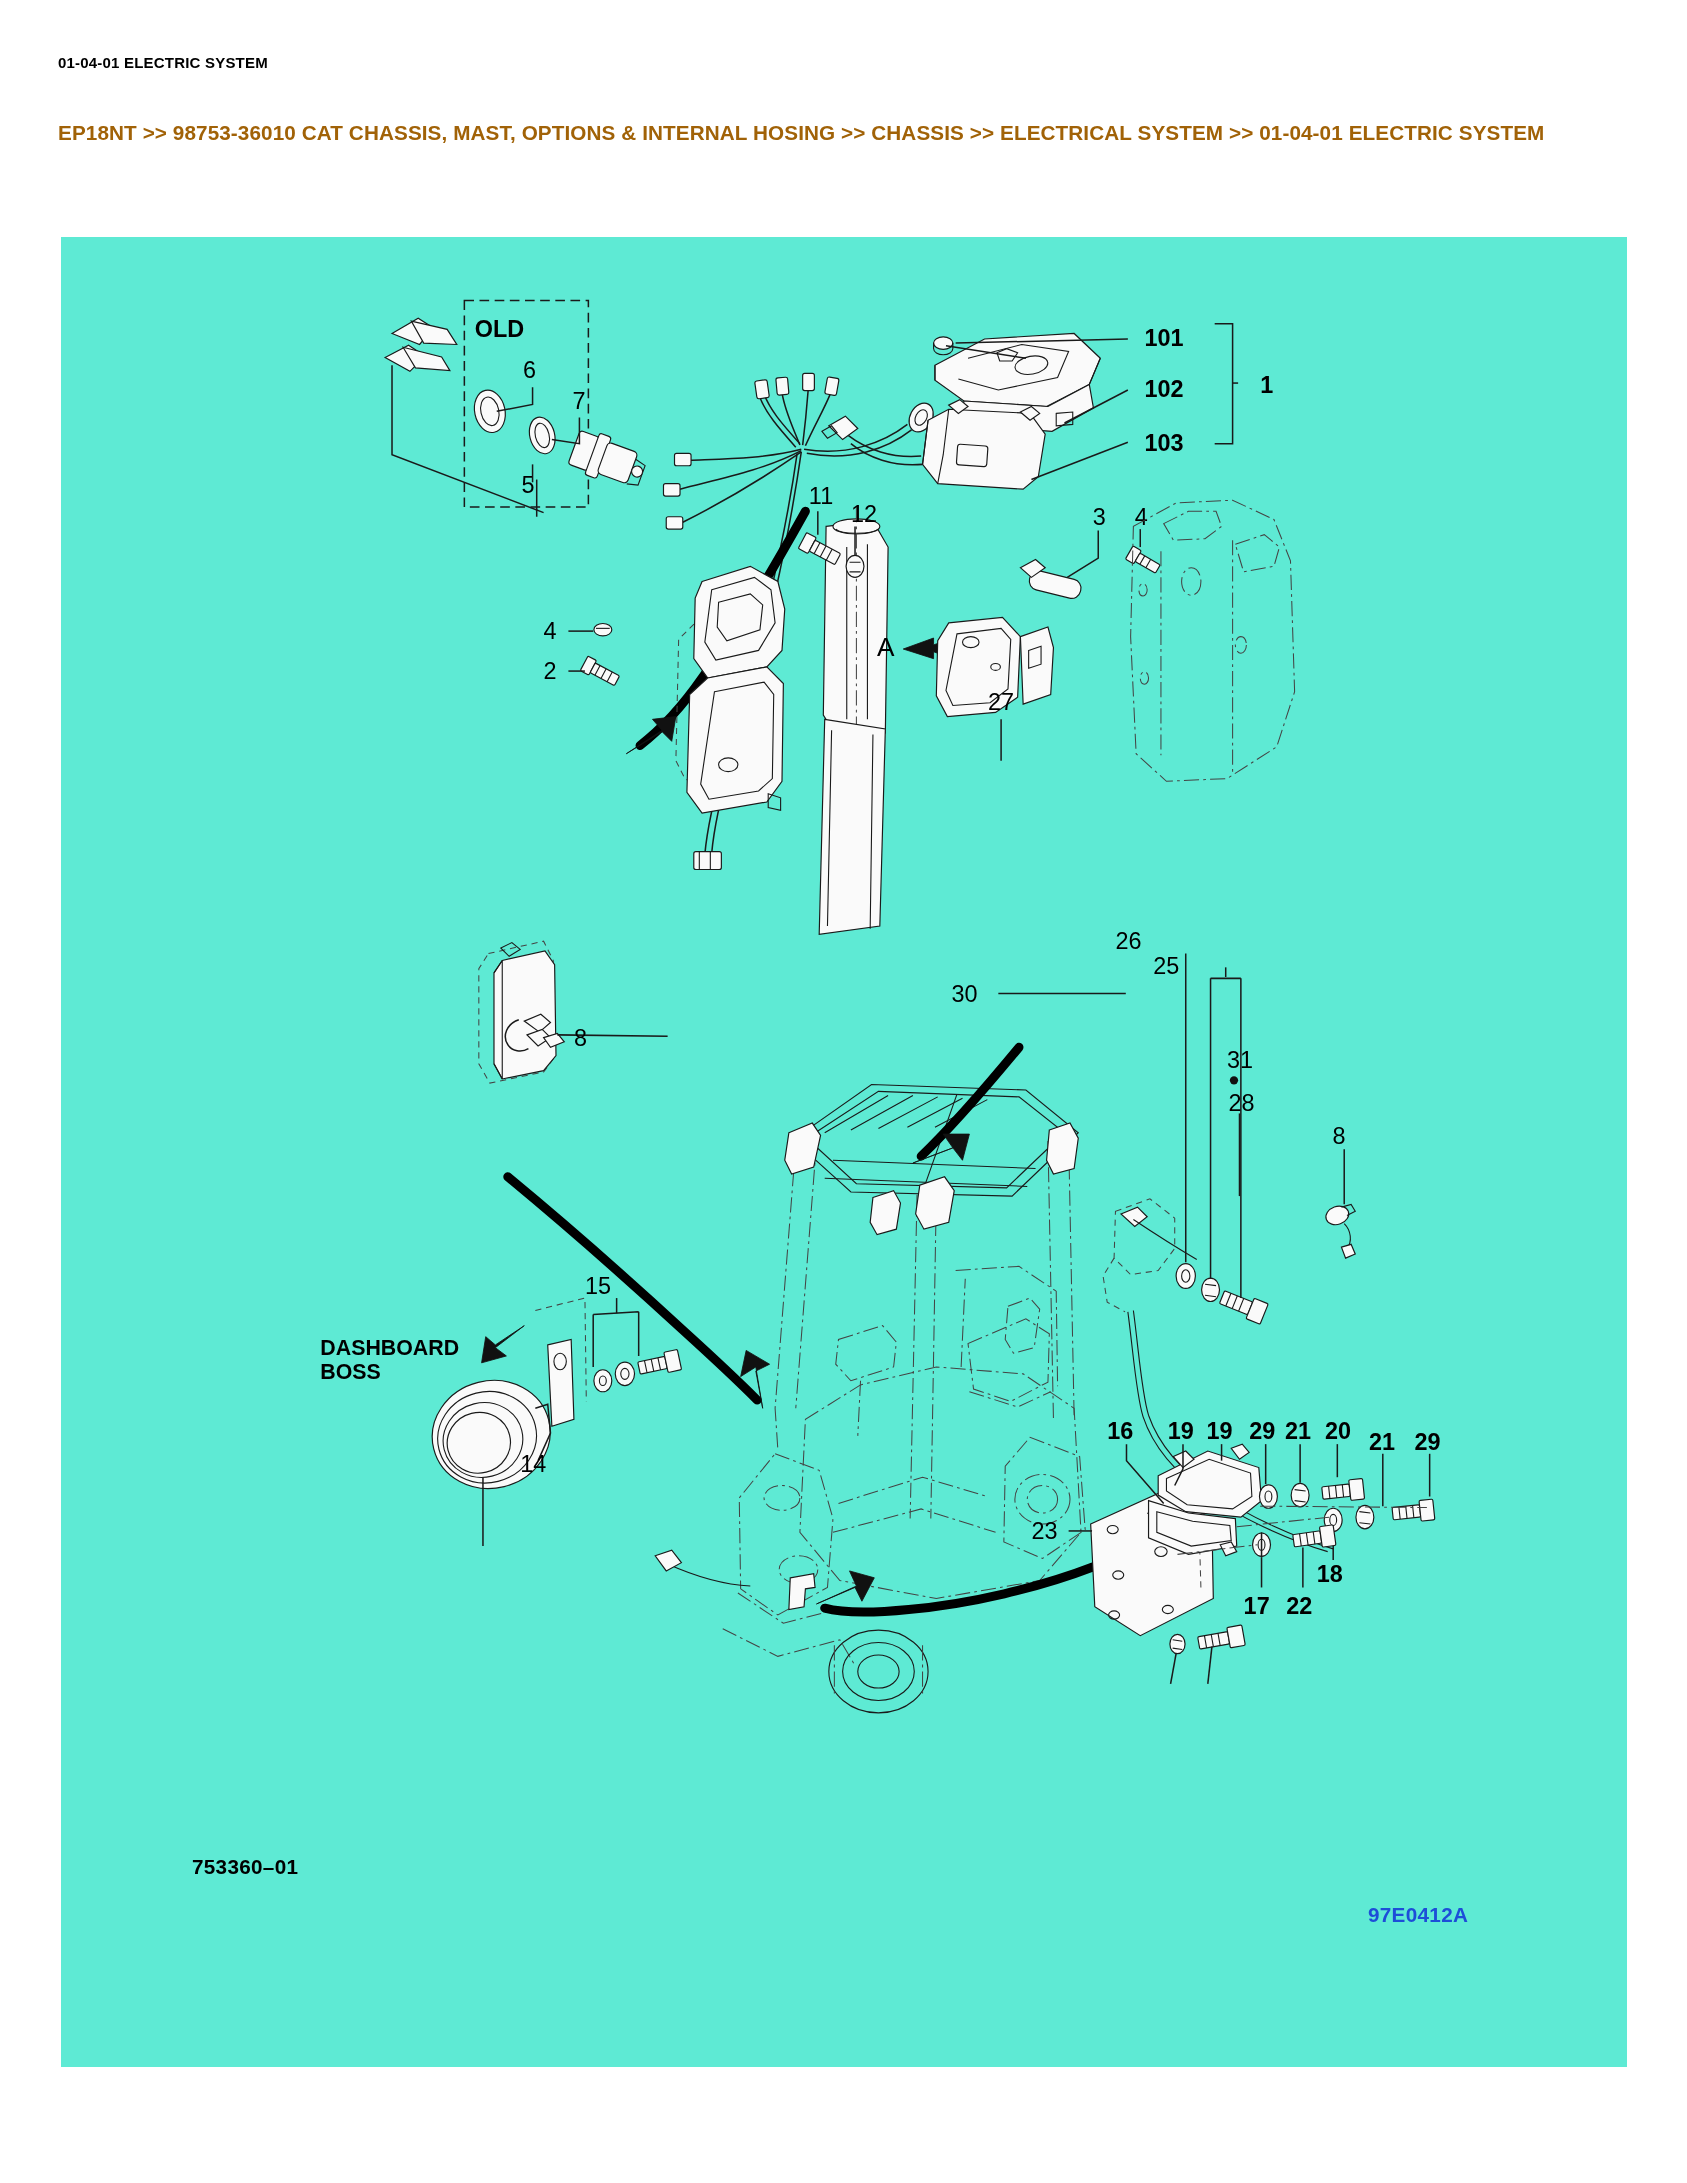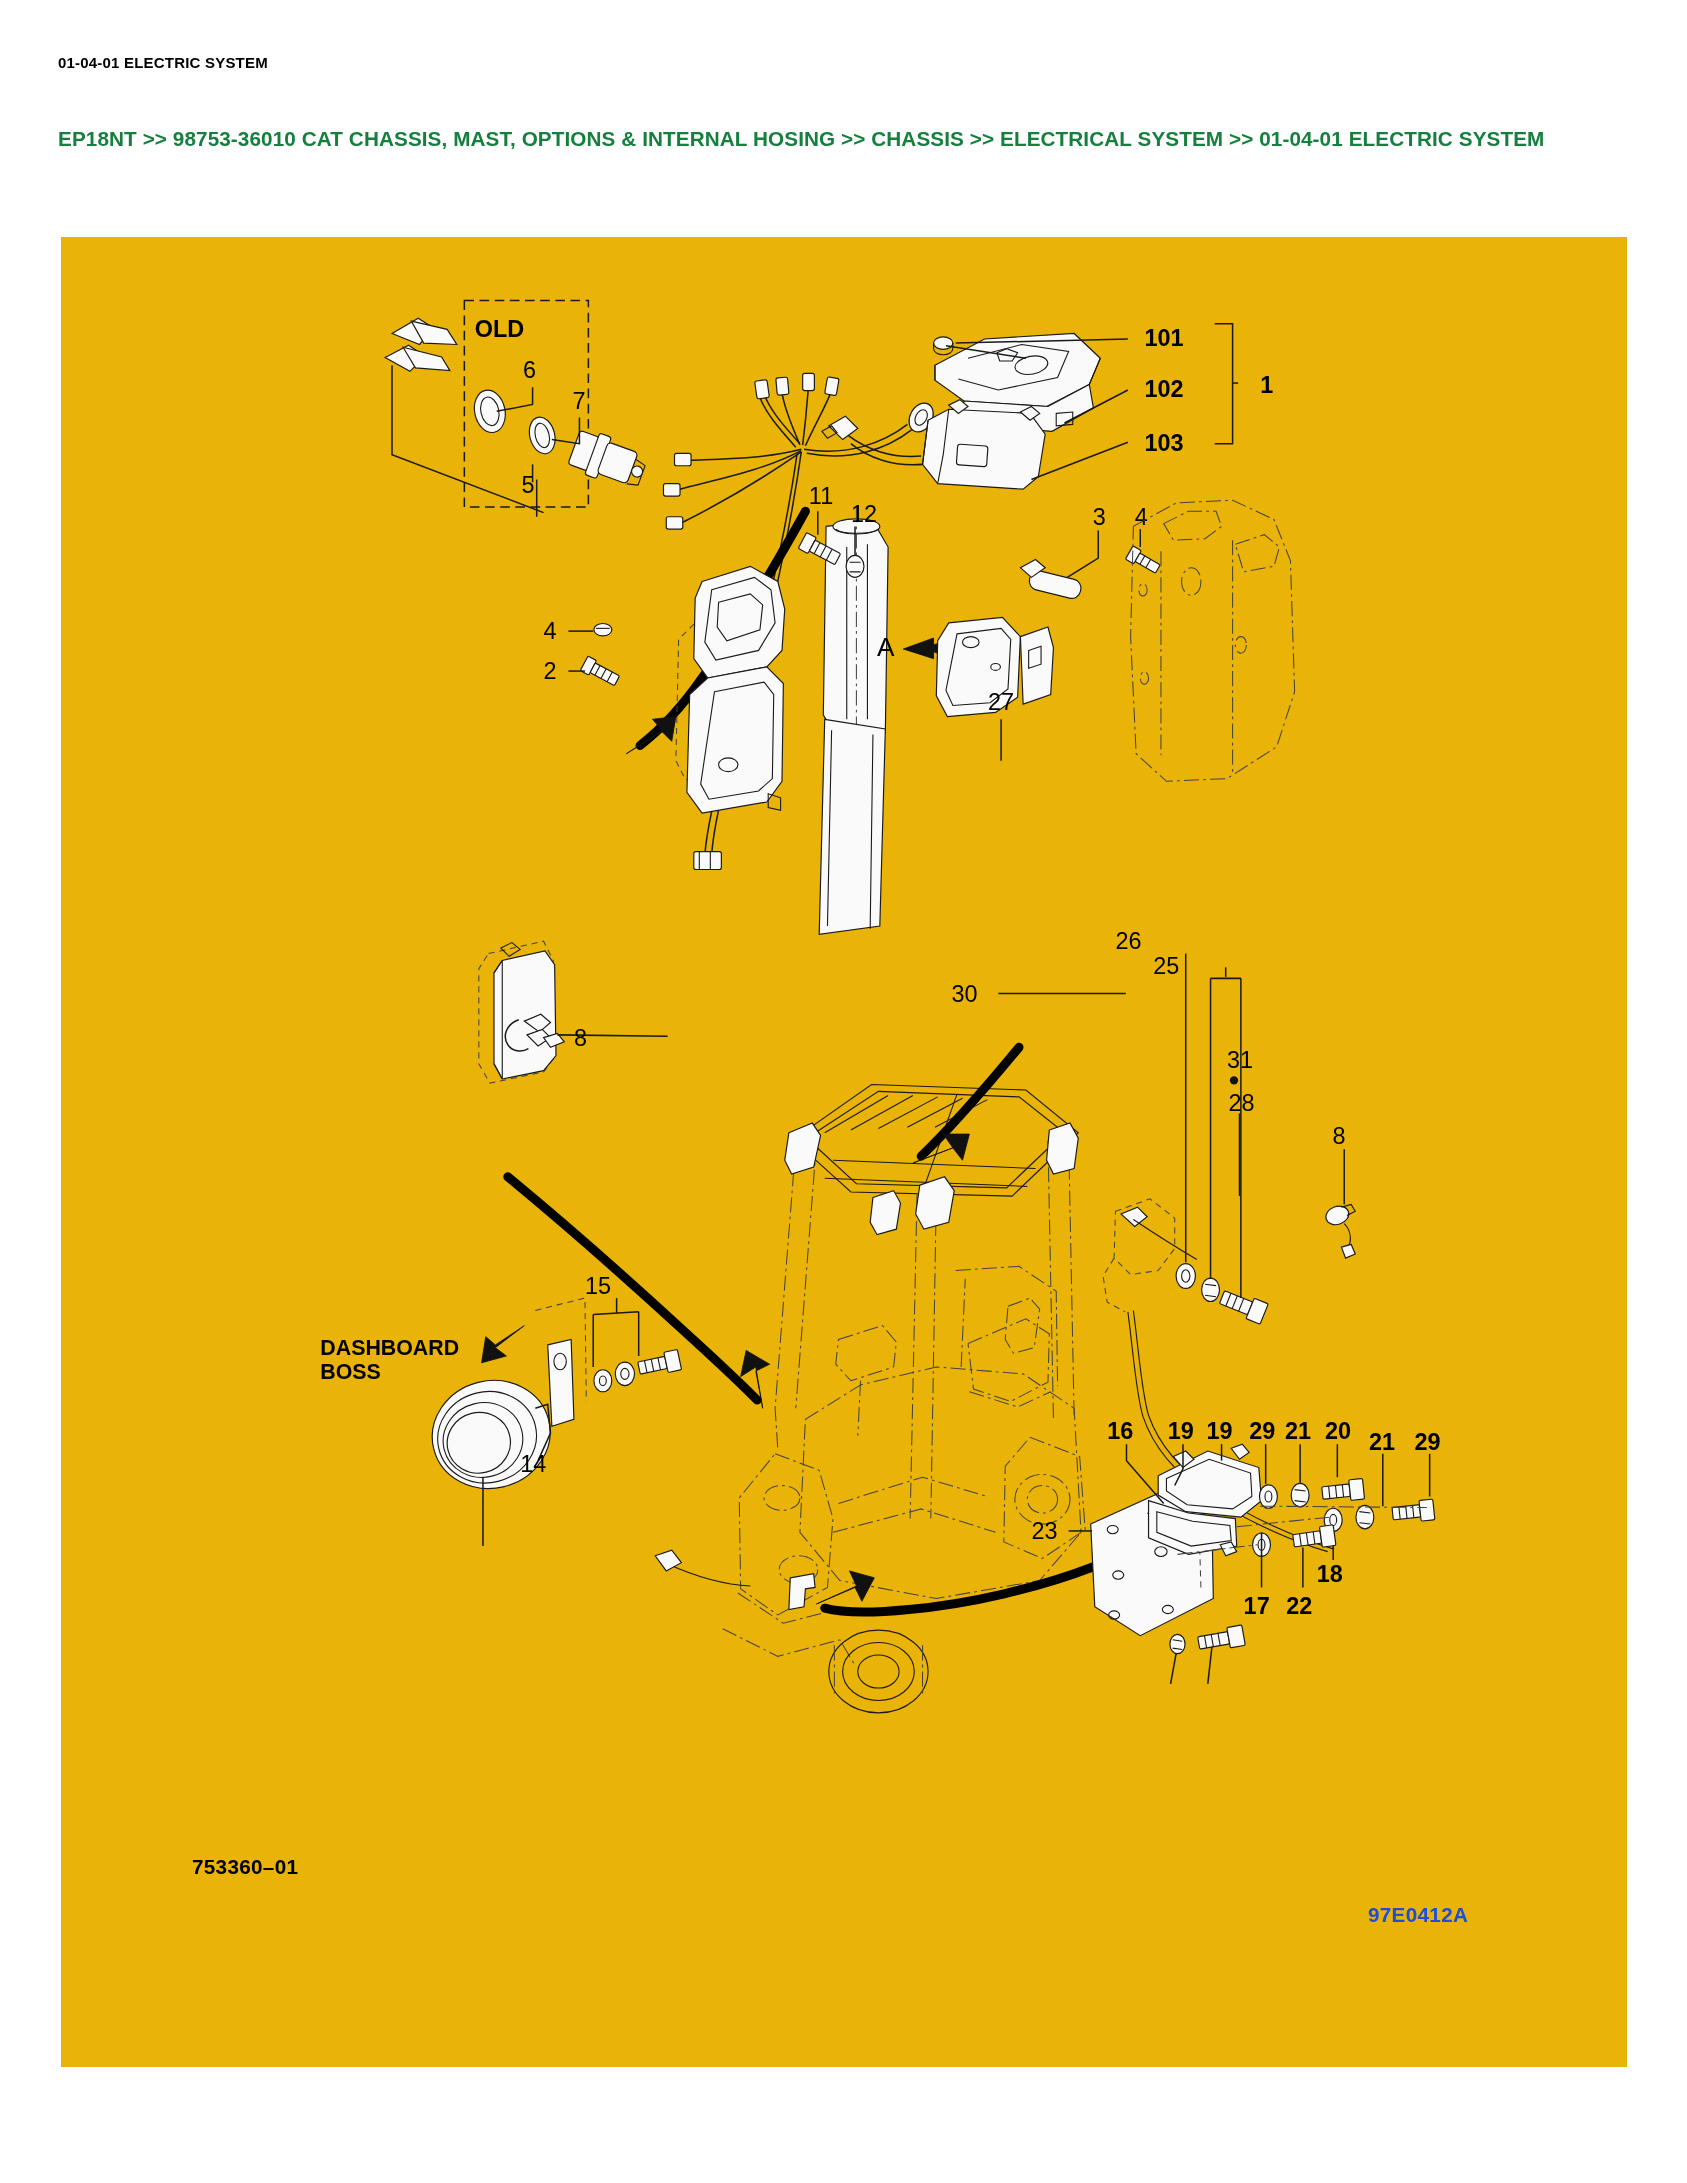--- a/index.html
+++ b/index.html
@@ -24,37 +24,37 @@
     top: 54px;
     font-size: 15px;
     font-weight: bold;
     letter-spacing: 0.2px;
     color: #000;
     white-space: nowrap;
   }
   .hdr-breadcrumb {
     position: absolute;
     left: 58px;
-    top: 125px;
+    top: 119px;
     width: 1537px;
     font-size: 20.7px;
     font-weight: bold;
     line-height: 1.38;
     letter-spacing: 0.1px;
-    color: #15803d;
+    color: #a16207;
   }
 
   
   .panel {
     position: absolute;
     left: 61px;
     top: 237px;
     width: 1566px;
     height: 1830px;
-    background: #eab308;
+    background: #5eead4;
   }
 
   .diagram-svg {
     position: absolute;
     left: 0; top: 0;
     width: 1566px;
     height: 1830px;
     display: block;
   }
 

